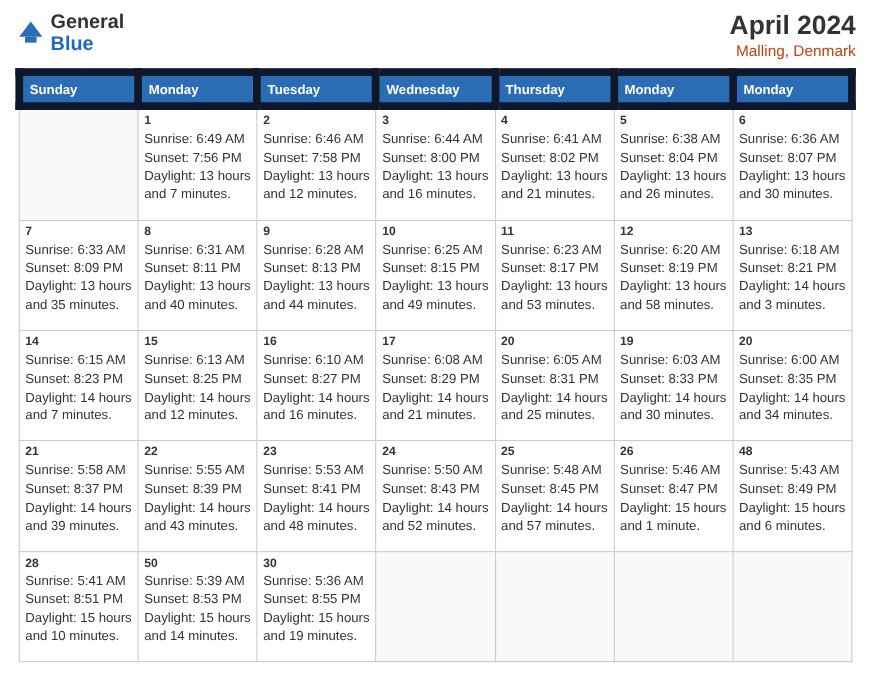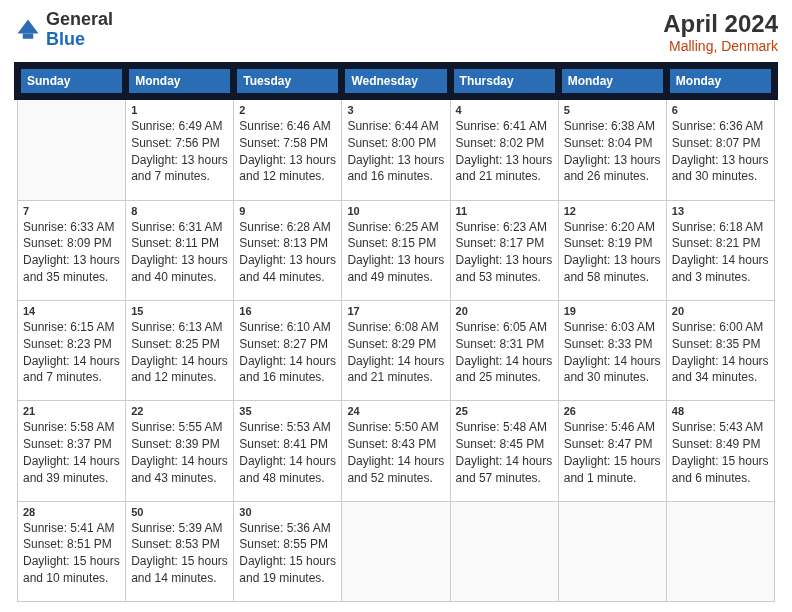--- a/index.html
+++ b/index.html
@@ -219,21 +219,21 @@
         <tr>
           <td>
             <span class="day-number">21</span>
             <div class="day-info">Sunrise: 5:58 AM<br>Sunset: 8:37 PM<br>Daylight: 14 hours<br>and 39 minutes.</div>
           </td>
           <td>
             <span class="day-number">22</span>
             <div class="day-info">Sunrise: 5:55 AM<br>Sunset: 8:39 PM<br>Daylight: 14 hours<br>and 43 minutes.</div>
           </td>
           <td>
-            <span class="day-number">35</span>
+            <span class="day-number">23</span>
             <div class="day-info">Sunrise: 5:53 AM<br>Sunset: 8:41 PM<br>Daylight: 14 hours<br>and 48 minutes.</div>
           </td>
           <td>
             <span class="day-number">24</span>
             <div class="day-info">Sunrise: 5:50 AM<br>Sunset: 8:43 PM<br>Daylight: 14 hours<br>and 52 minutes.</div>
           </td>
           <td>
             <span class="day-number">25</span>
             <div class="day-info">Sunrise: 5:48 AM<br>Sunset: 8:45 PM<br>Daylight: 14 hours<br>and 57 minutes.</div>
           </td>

